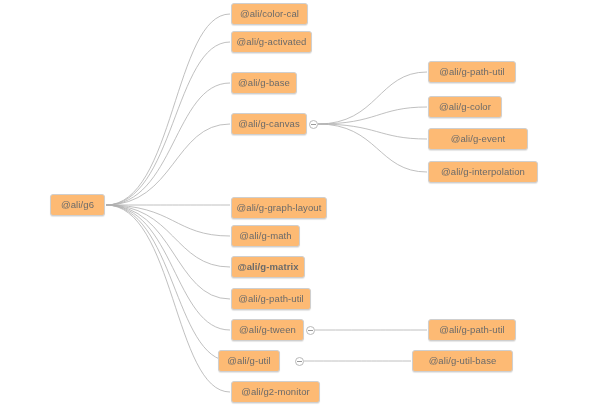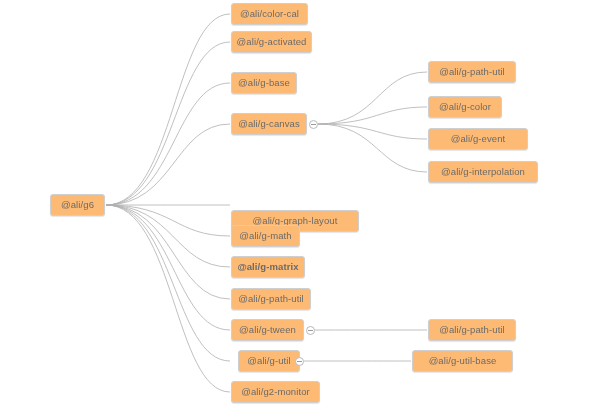--- a/index.html
+++ b/index.html
@@ -101,37 +101,37 @@
     <div class="node" style="left: 231px; top: 31px; width: 81px;">
       <span class="node-label">@ali/g-activated</span>
     </div>
     <div class="node" style="left: 231px; top: 72px; width: 66px;">
       <span class="node-label">@ali/g-base</span>
     </div>
     <div class="node" style="left: 231px; top: 113px; width: 76px;">
       <span class="node-label">@ali/g-canvas</span>
     </div>
     <div class="collapse-btn" style="left: 309px; top: 119.5px;"></div>
-    <div class="node" style="left: 231px; top: 210px; width: 128px;">
+    <div class="node" style="left: 231px; top: 197px; width: 96px;">
       <span class="node-label">@ali/g-graph-layout</span>
     </div>
     <div class="node" style="left: 231px; top: 225px; width: 69px;">
       <span class="node-label">@ali/g-math</span>
     </div>
     <div class="node" style="left: 231px; top: 256px; width: 74px; font-weight: bold;">
       <span class="node-label">@ali/g-matrix</span>
     </div>
     <div class="node" style="left: 231px; top: 288px; width: 80px;">
       <span class="node-label">@ali/g-path-util</span>
     </div>
     <div class="node" style="left: 231px; top: 319px; width: 73px;">
       <span class="node-label">@ali/g-tween</span>
     </div>
     <div class="collapse-btn" style="left: 306px; top: 325.5px;"></div>
-    <div class="node" style="left: 218px; top: 350px; width: 62px; margin-left: 20px;">
+    <div class="node" style="left: 218px; top: 350px; width: 62px;">
       <span class="node-label">@ali/g-util</span>
     </div>
     <div class="collapse-btn" style="left: 295px; top: 356.5px;"></div>
     <div class="node" style="left: 231px; top: 381px; width: 89px;">
       <span class="node-label">@ali/g2-monitor</span>
     </div>
     <div class="node" style="left: 428px; top: 61px; width: 88px;">
       <span class="node-label">@ali/g-path-util</span>
     </div>
     <div class="node" style="left: 428px; top: 96px; width: 74px;">

